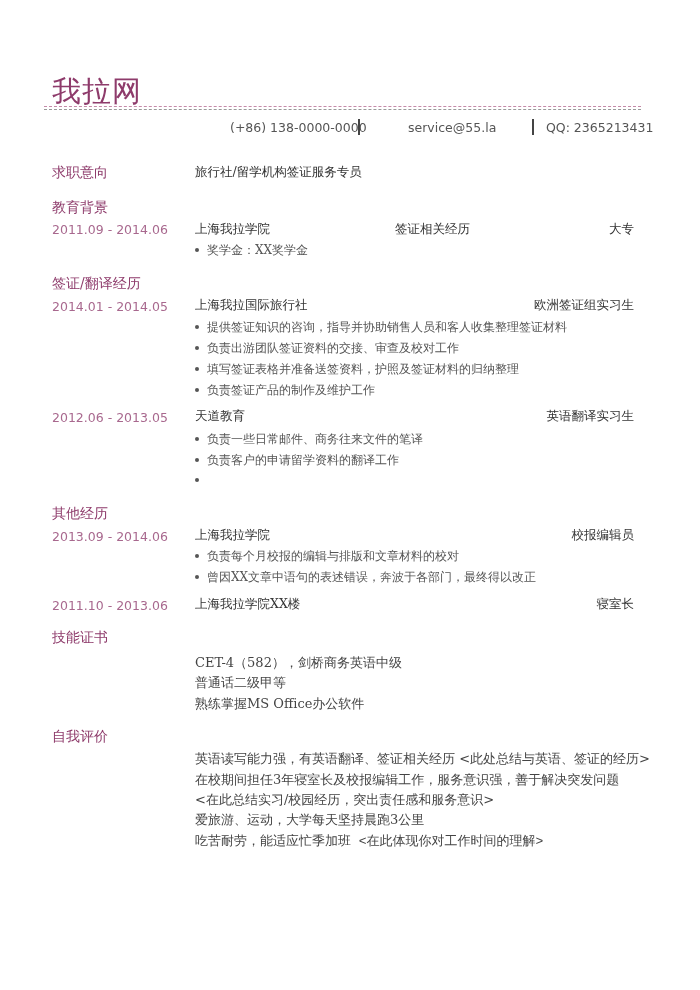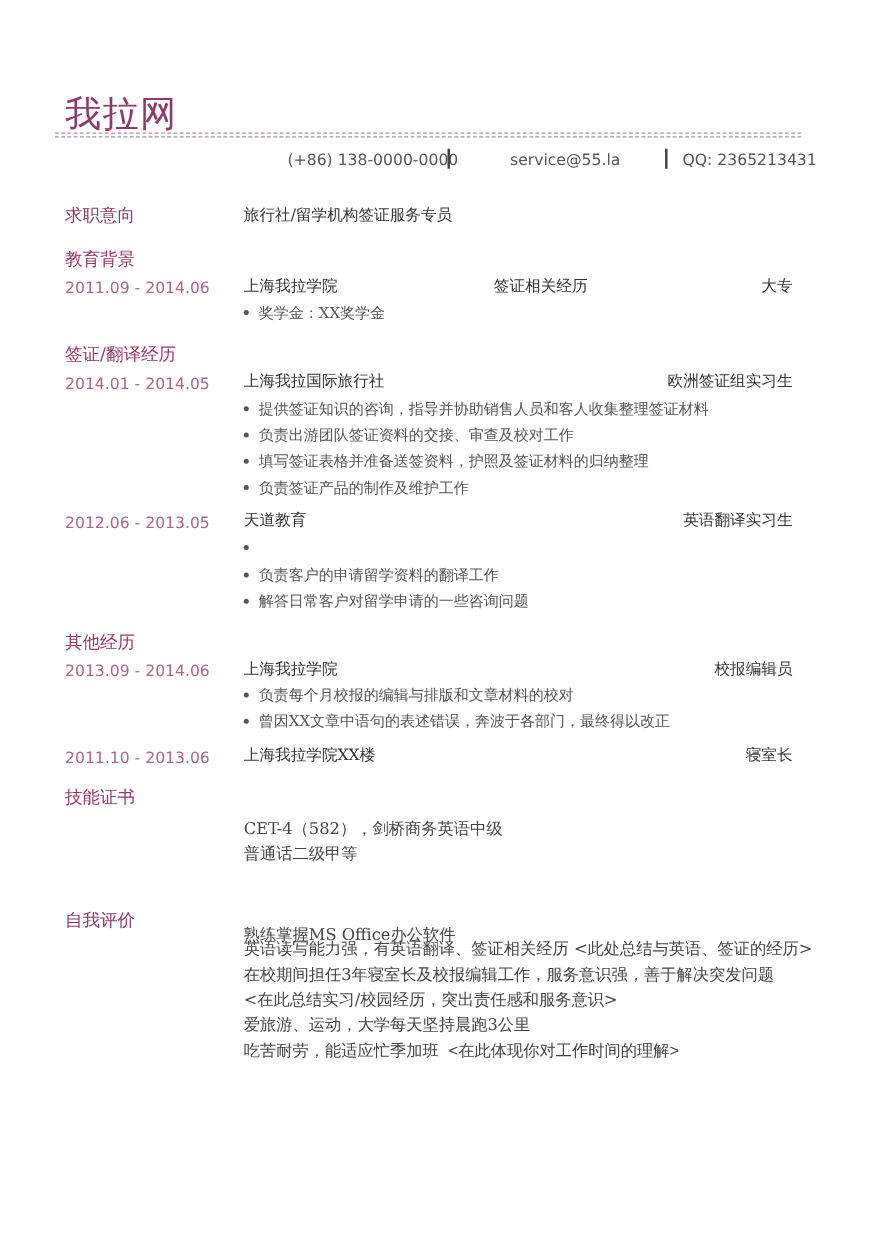--- a/index.html
+++ b/index.html
@@ -51,38 +51,38 @@
 <div class="org" style="top:297px;">上海我拉国际旅行社</div>
 <div class="right" style="top:297px;">欧洲签证组实习生</div>
 <div class="bul" style="top:319px;"><span class="dot"></span><span>提供签证知识的咨询，指导并协助销售人员和客人收集整理签证材料</span></div>
 <div class="bul" style="top:340px;"><span class="dot"></span><span>负责出游团队签证资料的交接、审查及校对工作</span></div>
 <div class="bul" style="top:361px;"><span class="dot"></span><span>填写签证表格并准备送签资料，护照及签证材料的归纳整理</span></div>
 <div class="bul" style="top:382px;"><span class="dot"></span><span>负责签证产品的制作及维护工作</span></div>
 
 <div class="date" style="top:410px;">2012.06 - 2013.05</div>
 <div class="org" style="top:408px;">天道教育</div>
 <div class="right" style="top:408px;">英语翻译实习生</div>
-<div class="bul" style="top:431px;"><span class="dot"></span></div>
+<div class="bul" style="top:431px;"><span class="dot"></span><span>负责一些日常邮件、商务往来文件的笔译</span></div>
 <div class="bul" style="top:452px;"><span class="dot"></span><span>负责客户的申请留学资料的翻译工作</span></div>
-<div class="bul" style="top:473px;"><span class="dot"></span><span>解答日常客户对留学申请的一些咨询问题</span></div>
+<div class="bul" style="top:473px;"><span class="dot"></span></div>
 
 <div class="section" style="top:505px;">其他经历</div>
 <div class="date" style="top:529px;">2013.09 - 2014.06</div>
 <div class="org" style="top:527px;">上海我拉学院</div>
 <div class="right" style="top:527px;">校报编辑员</div>
 <div class="bul" style="top:548px;"><span class="dot"></span><span>负责每个月校报的编辑与排版和文章材料的校对</span></div>
 <div class="bul" style="top:569px;"><span class="dot"></span><span>曾因XX文章中语句的表述错误，奔波于各部门，最终得以改正</span></div>
 
 <div class="date" style="top:598px;">2011.10 - 2013.06</div>
 <div class="org" style="top:596px;">上海我拉学院XX楼</div>
 <div class="right" style="top:596px;">寝室长</div>
 
 <div class="section" style="top:629px;">技能证书</div>
 <div class="line" style="top:654px;">CET-4（582），剑桥商务英语中级</div>
 <div class="line" style="top:674px;">普通话二级甲等</div>
-<div class="line" style="top:695px;margin-top:44px;">熟练掌握MS Office办公软件</div>
+<div class="line" style="top:695px;">熟练掌握MS Office办公软件</div>
 
 <div class="section" style="top:728px;">自我评价</div>
 <div class="line" style="top:750px;">英语读写能力强，有英语翻译、签证相关经历 &lt;此处总结与英语、签证的经历&gt;</div>
 <div class="line" style="top:771px;">在校期间担任3年寝室长及校报编辑工作，服务意识强，善于解决突发问题</div>
 <div class="line" style="top:791px;">&lt;在此总结实习/校园经历，突出责任感和服务意识&gt;</div>
 <div class="line" style="top:811px;">爱旅游、运动，大学每天坚持晨跑3公里</div>
 <div class="line" style="top:832px;font-family:Liberation Mono, monospace;">吃苦耐劳，能适应忙季加班 &lt;在此体现你对工作时间的理解&gt;</div>
 
 </body></html>

